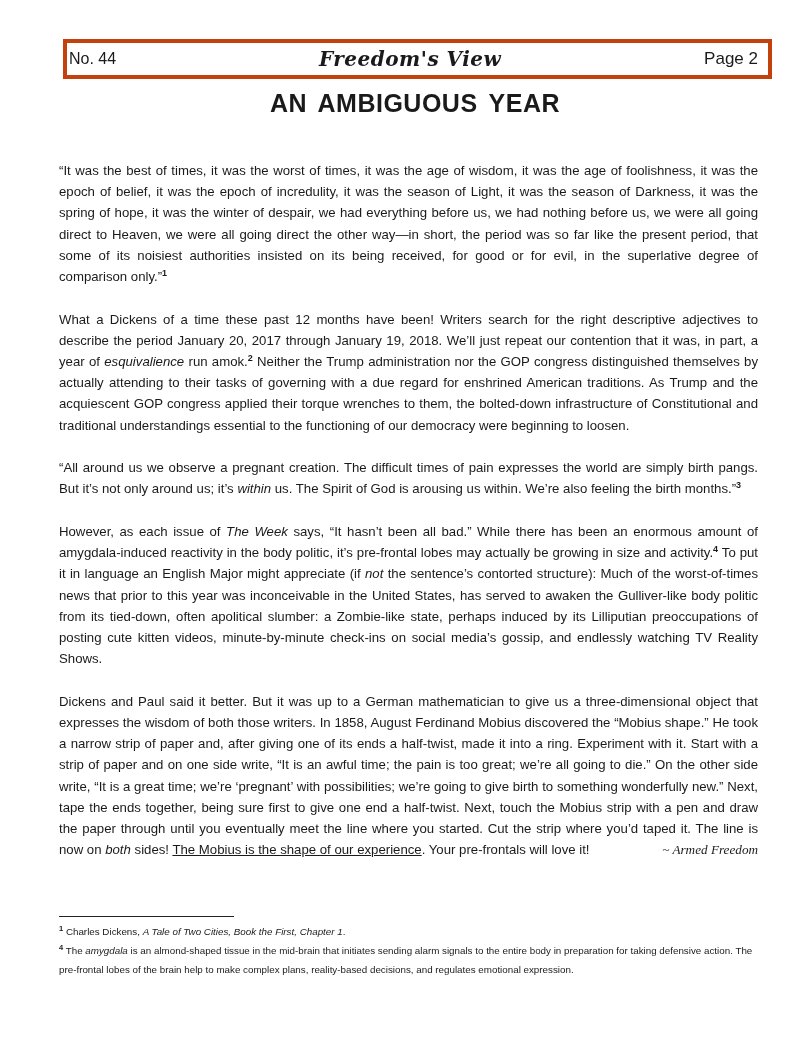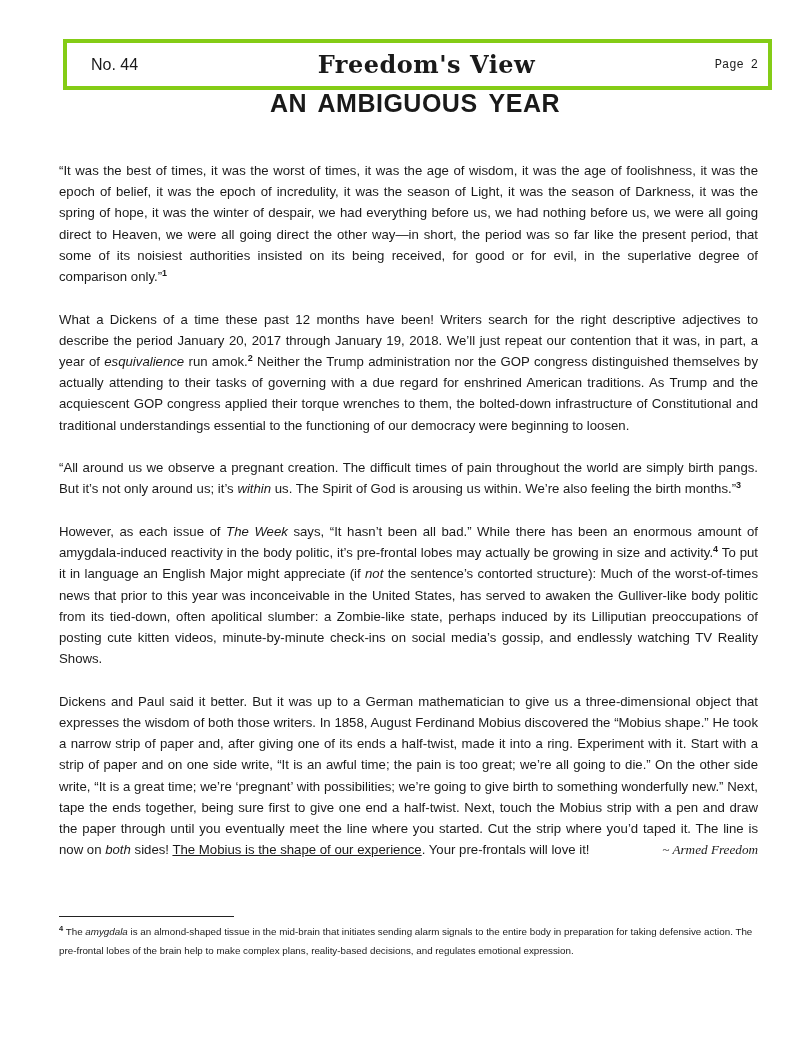--- a/index.html
+++ b/index.html
@@ -3,31 +3,31 @@
 <meta charset="utf-8">
 <style>
   html, body { margin: 0; padding: 0; }
   body {
     width: 800px; height: 1049px; overflow: hidden;
     background: #ffffff; color: #1a1a1a;
     font-family: "Liberation Sans", sans-serif;
     position: relative;
   }
   .masthead {
-    position: absolute; left: 63px; top: 39px; width: 709px; height: 51px;
-    border: 4px solid #84cc16; box-sizing: border-box;
+    position: absolute; left: 63px; top: 39px; width: 709px; height: 40px;
+    border: 4px solid #c2410c; box-sizing: border-box;
     display: flex; align-items: center; justify-content: space-between;
-    padding: 0 10px 0 24px;
+    padding: 0 10px 0 2px;
   }
   .issue { font-size: 16px; letter-spacing: 0; }
   .brand {
-    font-family: "DejaVu Serif", serif; font-weight: bold; font-size: 24px;
-    letter-spacing: 0.5px;
+    font-family: "DejaVu Serif", serif; font-weight: bold; font-size: 20px;
+    font-style: italic; letter-spacing: 0.5px;
   }
-  .pagenum { font-size: 12px; font-family: Liberation Mono, monospace; }
+  .pagenum { font-size: 17px; }
   h1 {
     position: absolute; left: 0; top: 89px; width: 830px; margin: 0;
     text-align: center; font-size: 25px; font-weight: bold; letter-spacing: 0.5px;
     word-spacing: 4px;
   }
   .body {
     position: absolute; left: 59px; top: 148px; width: 699px;
     font-size: 13.2px; line-height: 21.2px; text-align: justify; margin-top: 12px;
   }
   .body p { margin: 0 0 21.4px 0; }
@@ -52,24 +52,25 @@
   <span class="pagenum">Page 2</span>
 </div>
 
 <h1>AN  AMBIGUOUS  YEAR</h1>
 
 <div class="body">
   <p><span>“It was the best of times, it was the worst of times, it was the age of wisdom, it was the age of foolishness, it was the epoch of belief, it was the epoch of incredulity, it was the season of Light, it was the season of Darkness, it was the spring of hope, it was the winter of despair, we had everything before us, we had nothing before us, we were all going direct to Heaven, we were all going direct the other way—in short, the period was so far like the present period, that some of its noisiest authorities insisted on its being received, for good or for evil, in the superlative degree of comparison only.”</span><sup>1</sup></p>
 
   <p><span>What a Dickens of a time these past 12 months have been!  Writers search for the right descriptive adjectives to describe the period January 20, 2017 through January 19, 2018.  We’ll just repeat our contention that it was, in part, a year of </span><i>esquivalience</i><span> run amok.</span><sup>2</sup><span>   Neither the Trump administration nor the GOP congress distinguished themselves by actually attending to their tasks of governing with a due regard for enshrined American traditions.  As Trump and the acquiescent GOP congress applied their torque wrenches to them, the bolted-down infrastructure of Constitutional and traditional understandings essential to the functioning of our democracy were beginning to loosen.</span></p>
 
-  <p><span>“All around us we observe a pregnant creation. The difficult times of pain throughout the world are simply birth pangs. But it’s not only around us; it’s </span><i>within</i><span> us. The Spirit of God is arousing us within. We’re also feeling the birth months.”</span><sup>3</sup></p>
+  <p><span>“All around us we observe a pregnant creation. The difficult times of pain expresses the world are simply birth pangs. But it’s not only around us; it’s </span><i>within</i><span> us. The Spirit of God is arousing us within. We’re also feeling the birth months.”</span><sup>3</sup></p>
 
   <p><span>However, as each issue of </span><i>The Week</i><span> says, “It hasn’t been all bad.”  While there has been an enormous amount of amygdala-induced reactivity in the body politic, it’s pre-frontal lobes may actually be growing in size and activity.</span><sup>4</sup><span>  To put it in language an English Major might appreciate (if </span><i>not</i><span> the sentence’s contorted structure): Much of the worst-of-times news that  prior to this year was inconceivable in the United States, has served to awaken the Gulliver-like body politic from its tied-down, often apolitical slumber: a Zombie-like state, perhaps induced by its Lilliputian preoccupations of posting cute kitten videos, minute-by-minute check-ins on social media’s gossip, and endlessly watching TV Reality Shows.</span></p>
 
   <p><span>Dickens and Paul said it better.  But it was up to a German mathematician to give us a three-dimensional object that expresses the wisdom of both those writers.  In 1858, August Ferdinand Mobius discovered the “Mobius shape.”  He took a narrow strip of paper and, after giving one of its ends a half-twist, made it into a ring.  Experiment with it.  Start with a strip of paper and on one side write, “It is an awful time; the pain is too great; we’re all going to die.”  On the other side write, “It is a great time; we’re ‘pregnant’ with possibilities; we’re going to give birth to something wonderfully new.”  Next, tape the ends together, being sure first to give one end a half-twist.  Next, touch the Mobius strip with a pen and draw the paper through until you eventually meet the line where you started.  Cut the strip where you’d taped it.  The line is now on </span><i>both</i><span> sides!  </span><span class="u">The Mobius is the shape of our experience</span><span>.  Your pre-frontals will love it!</span><span class="sig">~ Armed Freedom</span></p>
 </div>
 
 <div class="rule"></div>
 
 <div class="notes">
+  <p><sup>1</sup><span> Charles Dickens, </span><i>A Tale of Two Cities, Book the First, Chapter 1</i><span>.</span></p>
   <p><sup>4</sup><span> The </span><i>amygdala</i><span> is an almond-shaped tissue in the mid-brain that initiates sending alarm signals to the entire body in preparation for taking defensive action.  The pre-frontal lobes of the brain help to make complex plans, reality-based decisions, and regulates emotional expression.</span></p>
 </div>
 
 </body></html>

